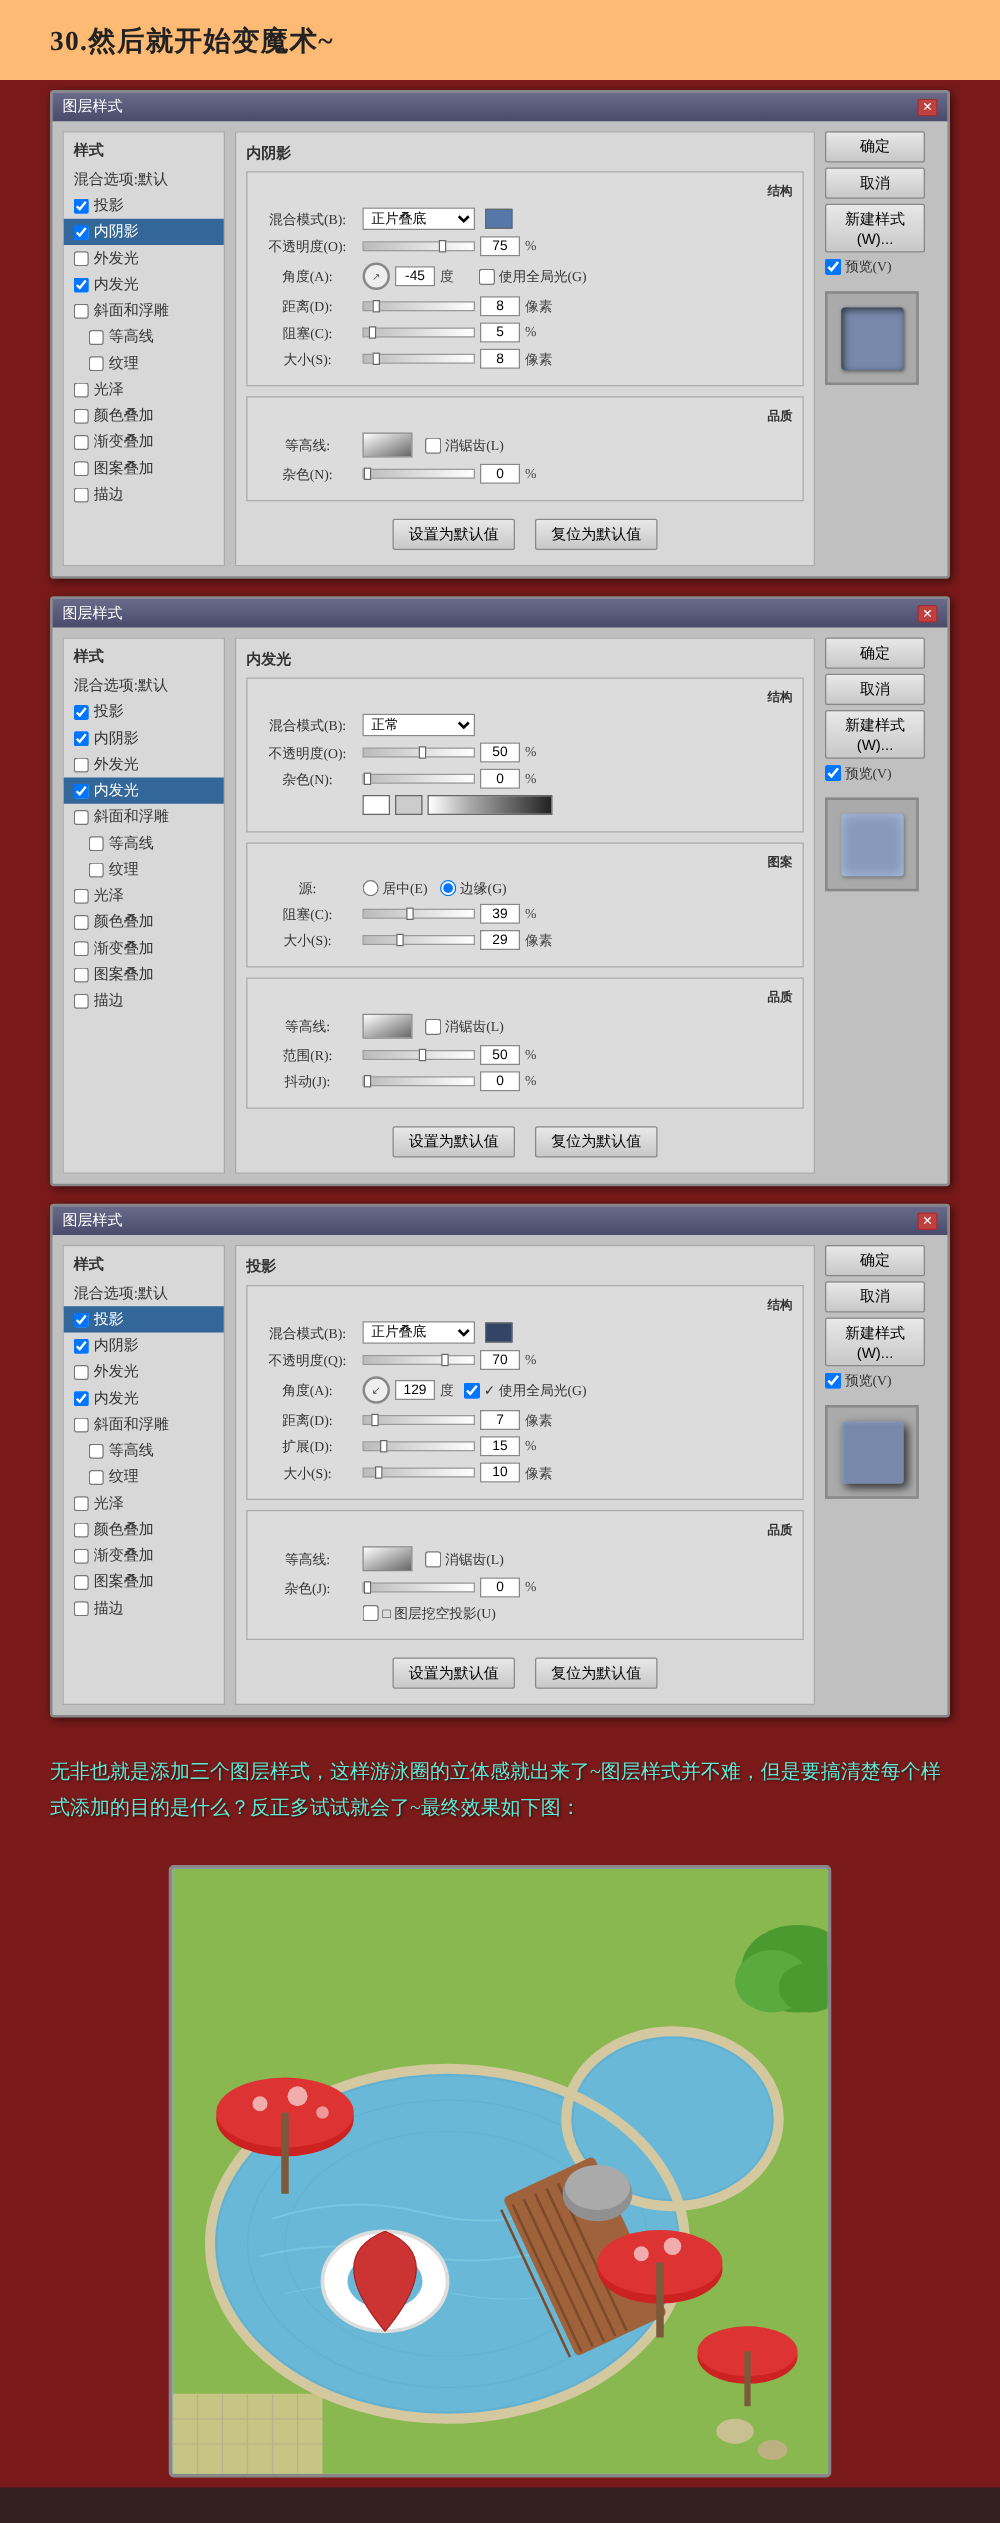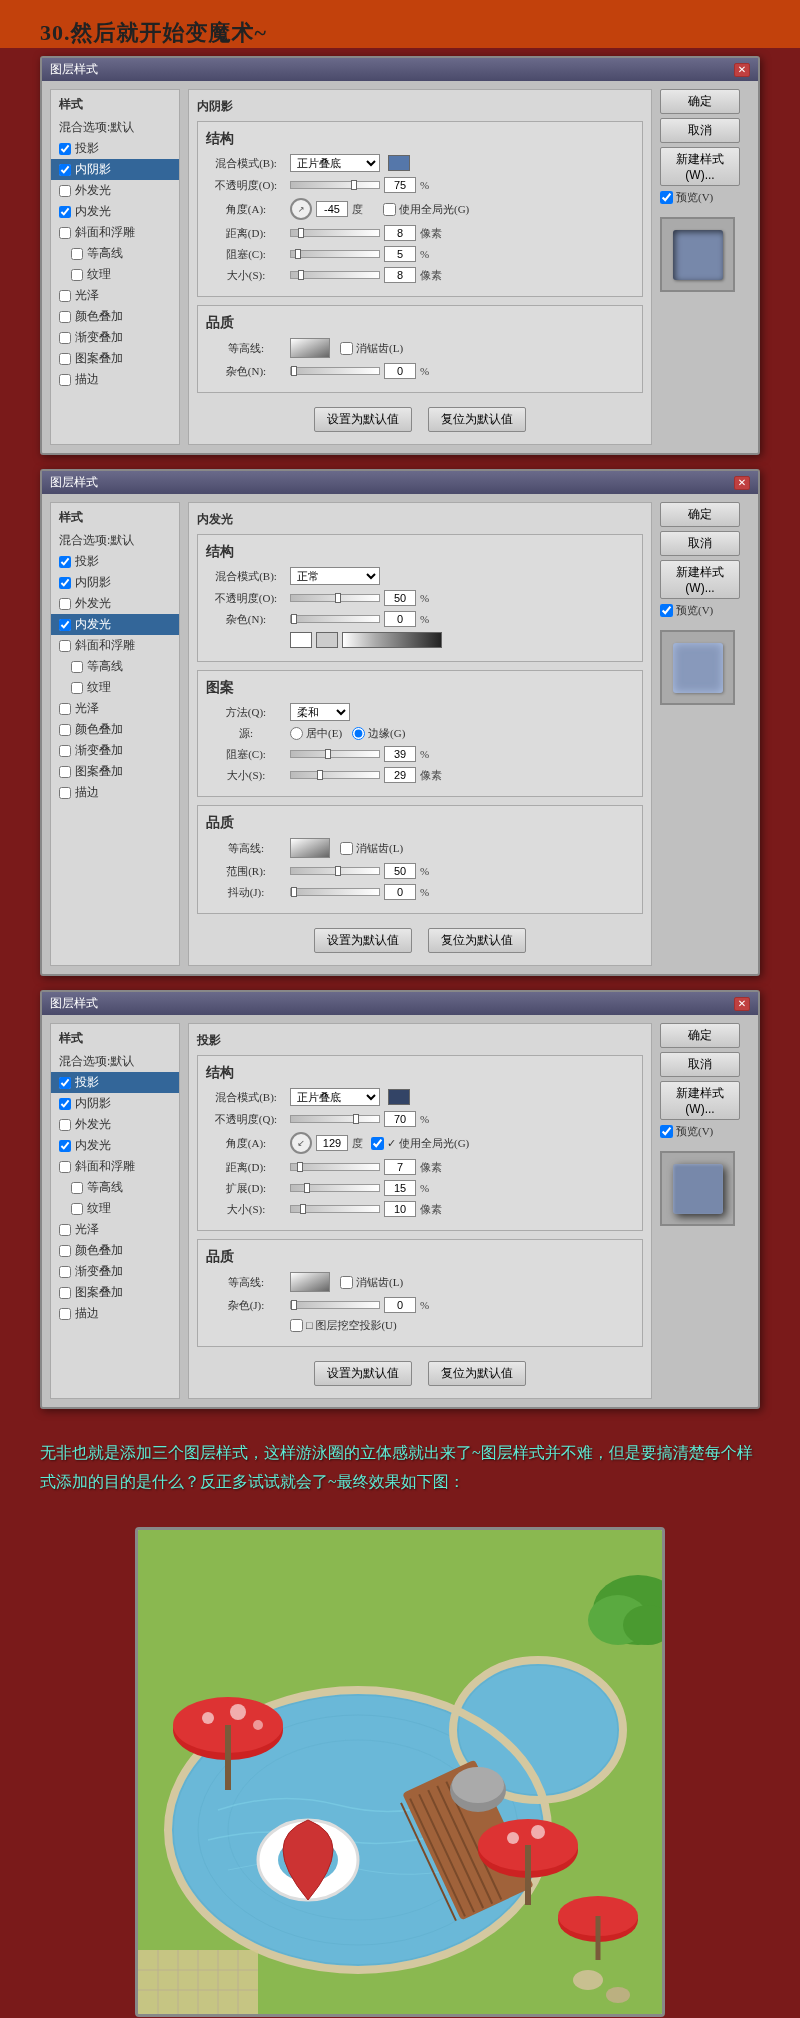--- a/index.html
+++ b/index.html
@@ -9,22 +9,22 @@
       background-color: #7a1a1a;
       font-family: SimSun, "宋体", serif;
       font-size: 13px;
       color: #333;
     }
 
     .page-title {
       color: #222;
       font-size: 22px;
       font-weight: bold;
-      padding: 18px 30px 0 40px;
-      background: #c2410c;
+      padding: 18px 30px 16px 40px;
+      background: #fdba74;
       letter-spacing: 1px;
     }
 
     .dialog-section {
       margin: 10px auto;
       width: 720px;
       background: #c0c0c0;
       border: 2px solid #888;
       border-radius: 3px;
       box-shadow: 2px 2px 8px rgba(0,0,0,0.5);
@@ -99,24 +99,25 @@
       font-weight: bold;
       margin-bottom: 6px;
     }
     .group-box {
       border: 1px solid #aaa;
       padding: 8px;
       margin-bottom: 8px;
       background: #dcdcdc;
     }
     .group-label {
-      font-size: 14px;
+      font-size: 10px;
       font-weight: bold;
       margin-bottom: 6px;
       color: #333;
+      text-align: right;
     }
     .form-row {
       display: flex;
       align-items: center;
       margin-bottom: 5px;
       font-size: 12px;
       gap: 4px;
     }
     .form-label {
       width: 80px;
@@ -448,26 +449,20 @@
 
         <div class="form-row" style="margin-left:84px;gap:4px;">
           <span style="width:22px;height:16px;background:#fff;border:1px solid #666;display:inline-block;"></span>
           <span style="width:22px;height:16px;background:#ccc;border:1px solid #666;display:inline-block;"></span>
           <div style="width:100px;height:16px;background:linear-gradient(to right, #fff, #aaa, #666, #222);border:1px solid #666;"></div>
         </div>
       </div>
       <div class="group-box">
         <div class="group-label">图案</div>
         <div class="form-row">
-          <span class="form-label">方法(Q):</span>
-          <select class="blend-select" style="width:60px;">
-            <option>柔和</option>
-          </select>
-        </div>
-        <div class="form-row">
           <span class="form-label">源:</span>
           <div class="radio-group">
             <label class="radio-label">
                 <input type="radio" name="source2" style=""> 
                 <span>居中(E)</span>
               </label>
             <label class="radio-label">
                 <input type="radio" name="source2" checked="" style=""> 
                 <span>边缘(G)</span>
               </label>

